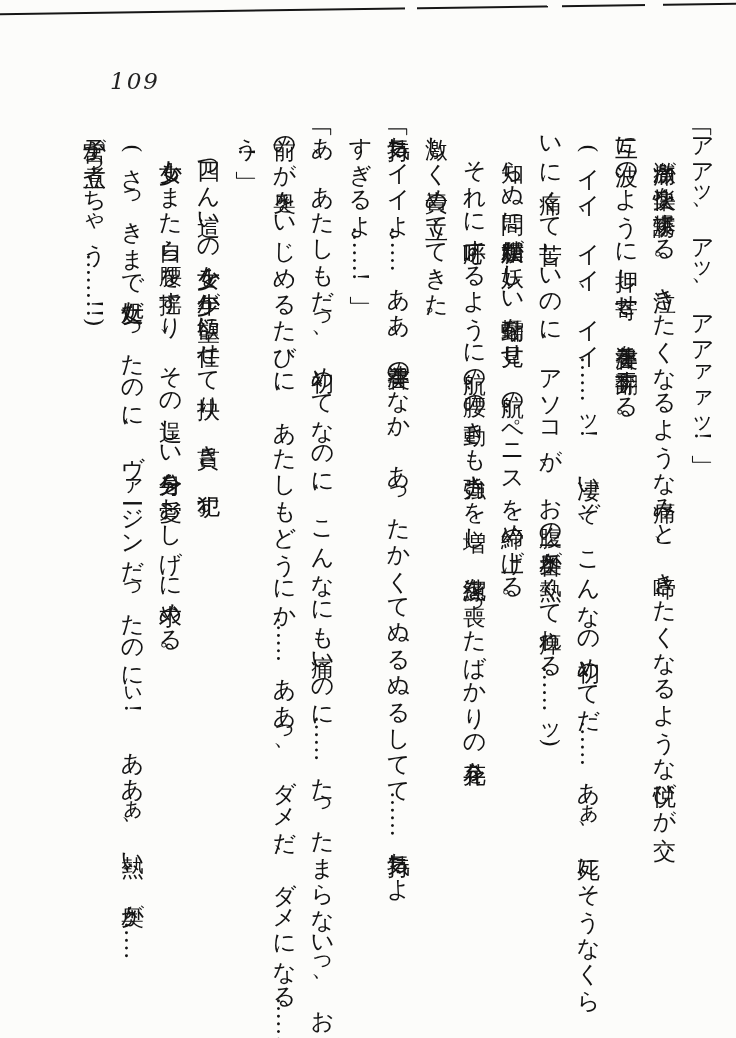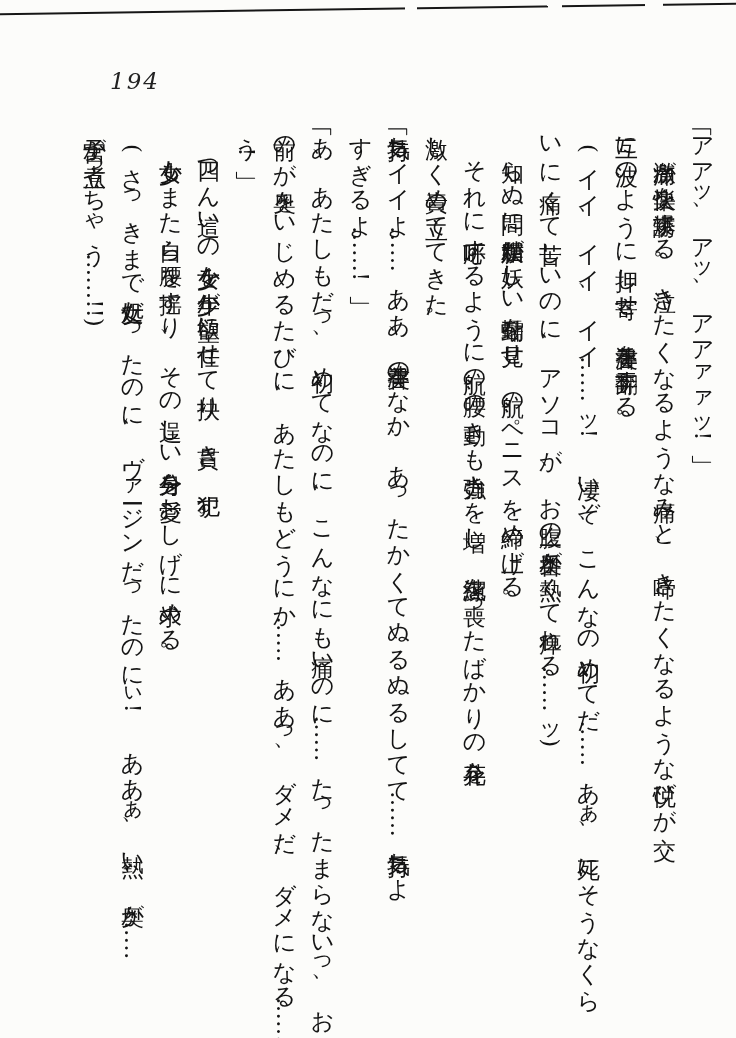--- a/index.html
+++ b/index.html
@@ -68,21 +68,21 @@
     text-indent: 23px;
   }
 </style>
 </head>
 <body>
 
 <div class="page">
 
   <div class="top-rule"></div>
 
-  <div class="page-number">194</div>
+  <div class="page-number">109</div>
 
   <div class="text-block">
     <p class="line">「アアッ、アッ、アアァァッ!」</p>
     <p class="line indent">激痛が快楽を誘爆する。泣きたくなるような痛みと、啼きたくなるような悦びが交</p>
     <p class="line">互に波のように押し寄せ、香津美を翻弄する。</p>
     <p class="line indent">(イイ、イイ、イイ……ッ!　凄いぞ、こんなの初めてだ……あぁ、死にそうなくら</p>
     <p class="line">いに痛くて苦しいのに、アソコが、お腹の一番奥が熱くて痺れる……ッ)</p>
     <p class="line indent">知らぬ間に媚粘膜が妖しい蠕動を見せ、航のペニスを締め上げる。</p>
     <p class="line indent">それに呼応するように航の腰の動きも力強さを増し、純潔を喪ったばかりの花弁を</p>
     <p class="line">激しく責め立ててきた。</p>

